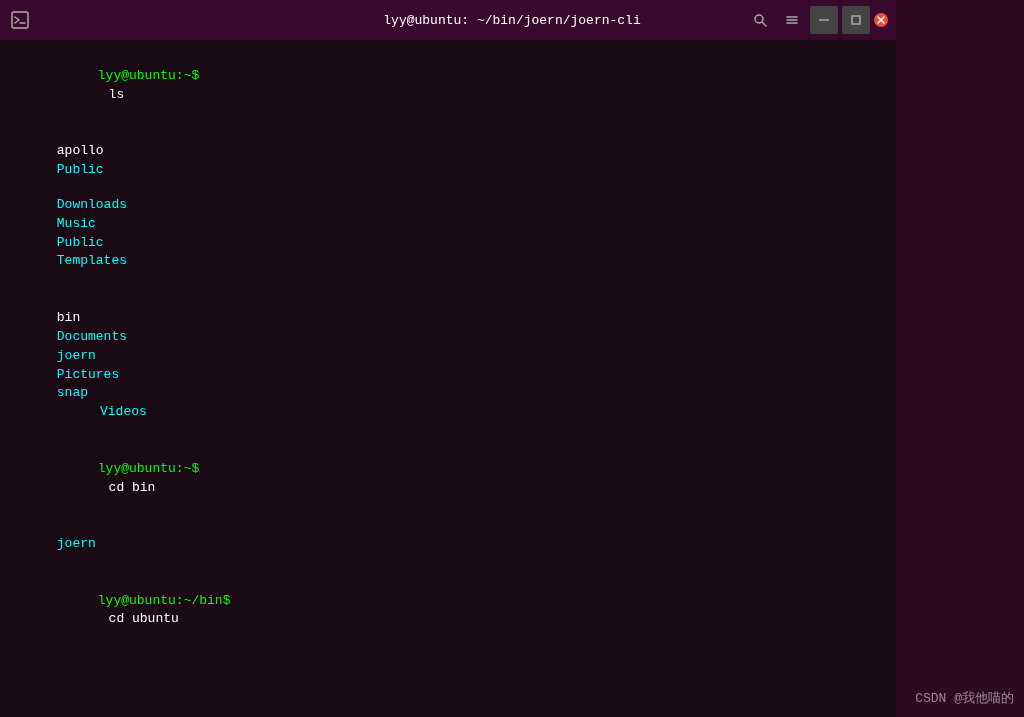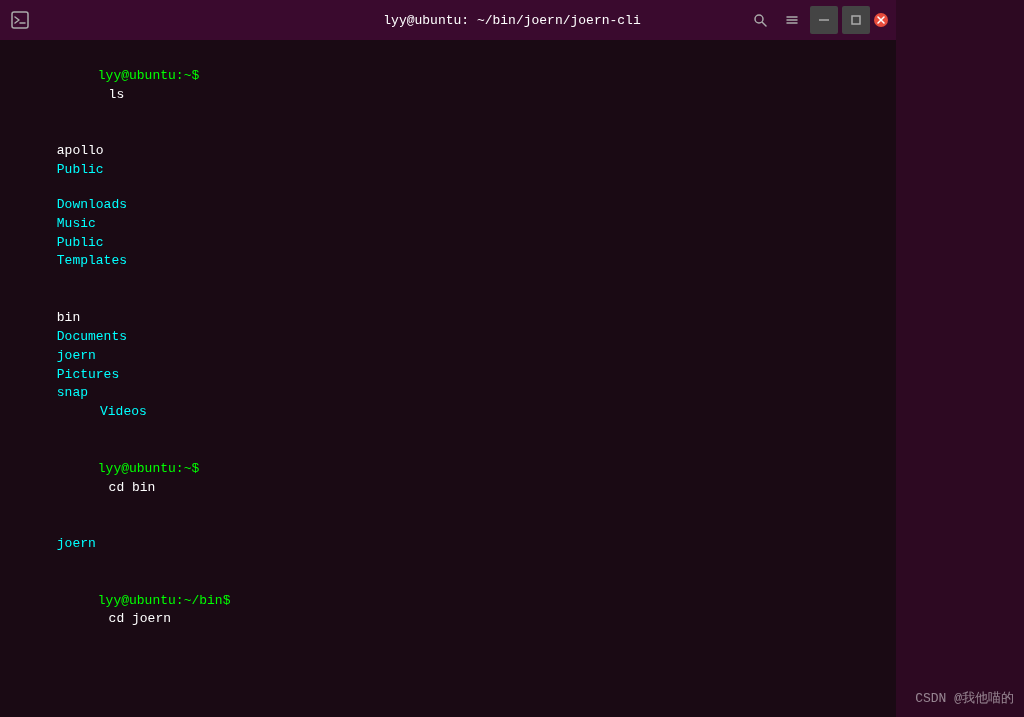--- a/index.html
+++ b/index.html
@@ -214,21 +214,21 @@
     <div class="line">
       <span class="prompt">lyy@ubuntu:~$</span>
       <span class="cmd"> cd bin</span>
     </div>
     <div class="line">
       <span style="color:#00ffff;">joern</span>
     </div>
 
     <div class="line">
       <span class="prompt">lyy@ubuntu:~/bin$</span>
-      <span class="cmd"> cd joern</span>
+      <span class="cmd"> cd ubuntu</span>
     </div>
     <div class="line">
       
       
     </div>
 
   </div>
 </div>
 
 <div class="csdn-watermark">CSDN @我他喵的</div>

